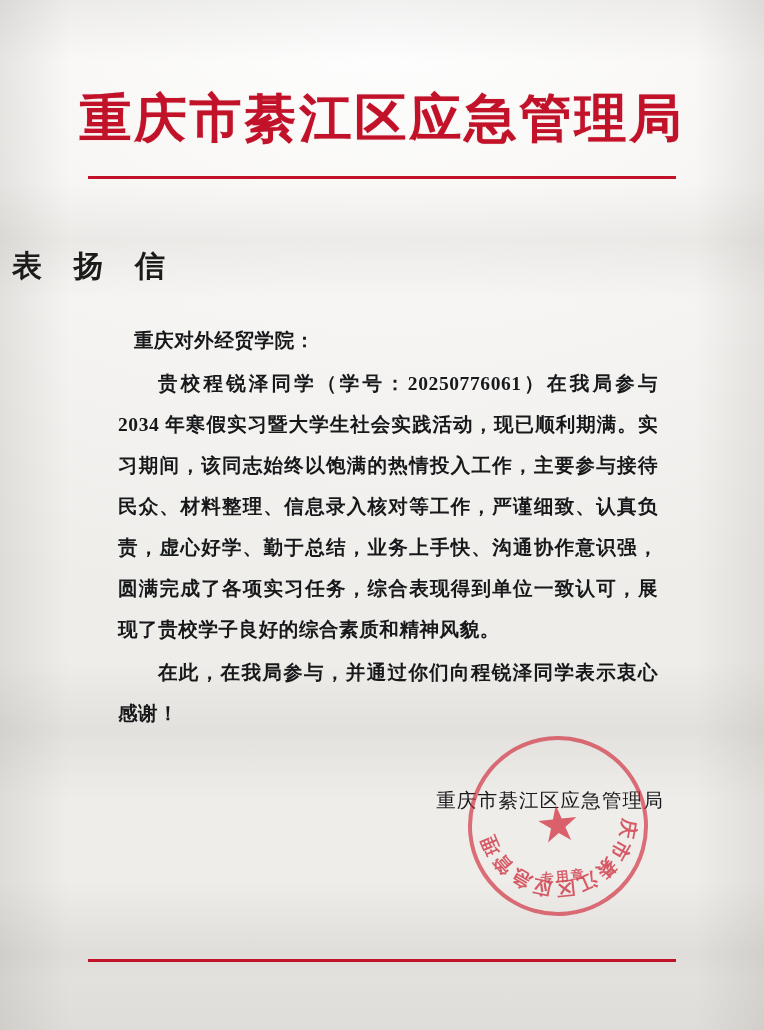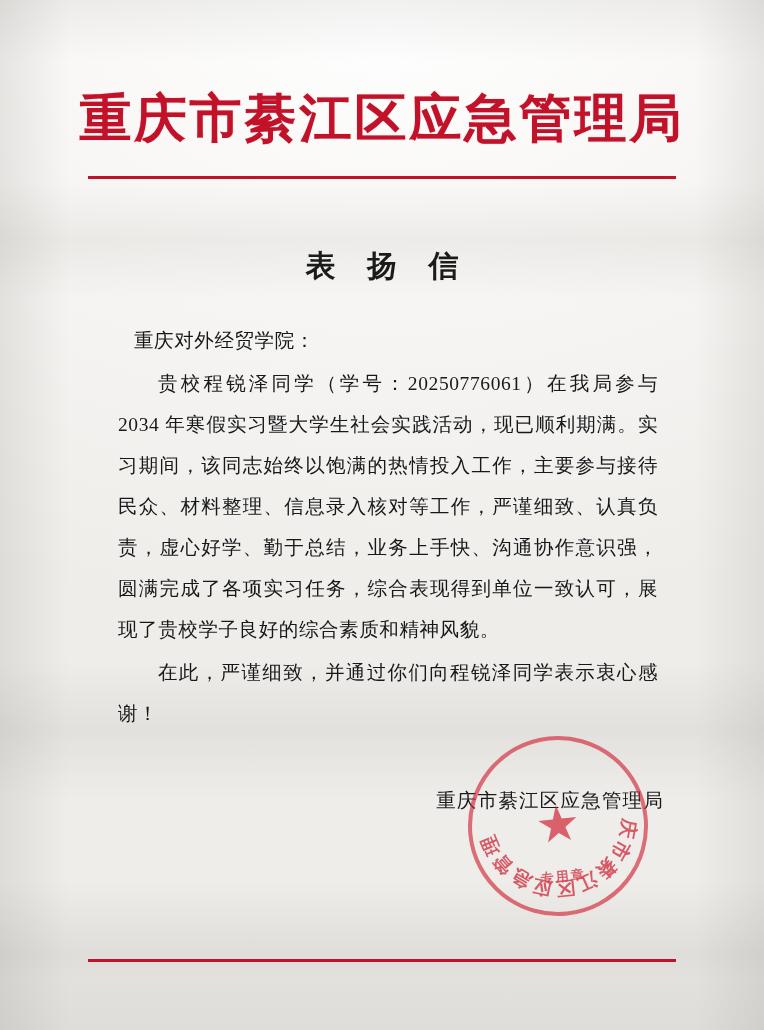--- a/index.html
+++ b/index.html
@@ -82,39 +82,39 @@
     height: 3px;
     background: #c1122a;
   }
 
   
   .doc-title {
     position: absolute;
     top: 246px;
     left: 0;
     right: 0;
-    text-align: center;
     font-size: 30px;
     font-weight: 700;
     letter-spacing: 12px;
     color: #1b1b1b;
     text-indent: 12px;
   }
 
   
   .body-block {
     position: absolute;
     top: 320px;
     left: 118px;
     width: 540px;
     color: #17181a;
     font-size: 19.5px;
     line-height: 41px;
     letter-spacing: 0.6px;
     text-align: justify;
+    font-weight: bold;
   }
   .salutation {
     margin: 0 0 2px 0;
     text-indent: 16px;
   }
   .para {
     margin: 0;
     text-indent: 40px;
   }
   .para + .para {
@@ -213,21 +213,21 @@
     <div class="letterhead">
       <div class="org-title">重庆市綦江区应急管理局</div>
     </div>
     <div class="header-rule"></div>
 
     <div class="doc-title">表 扬 信</div>
 
     <div class="body-block">
       <p class="salutation">重庆对外经贸学院：</p>
       <p class="para">贵校程锐泽同学（学号：20250776061）在我局参与 2034 年寒假实习暨大学生社会实践活动，现已顺利期满。实习期间，该同志始终以饱满的热情投入工作，主要参与接待民众、材料整理、信息录入核对等工作，严谨细致、认真负责，虚心好学、勤于总结，业务上手快、沟通协作意识强，圆满完成了各项实习任务，综合表现得到单位一致认可，展现了贵校学子良好的综合素质和精神风貌。</p>
-      <p class="para">在此，严谨细致，并通过你们向程锐泽同学表示衷心感谢！</p>
+      <p class="para">在此，在我局参与，并通过你们向程锐泽同学表示衷心感谢！</p>
     </div>
 
     <div class="sign-block">
       <div class="sign-org">重庆市綦江区应急管理局</div>
     </div>
 
     <div class="seal">
       <div class="seal-inner"></div>
       <svg class="seal-arc" viewBox="0 0 172 172">
         <defs>

